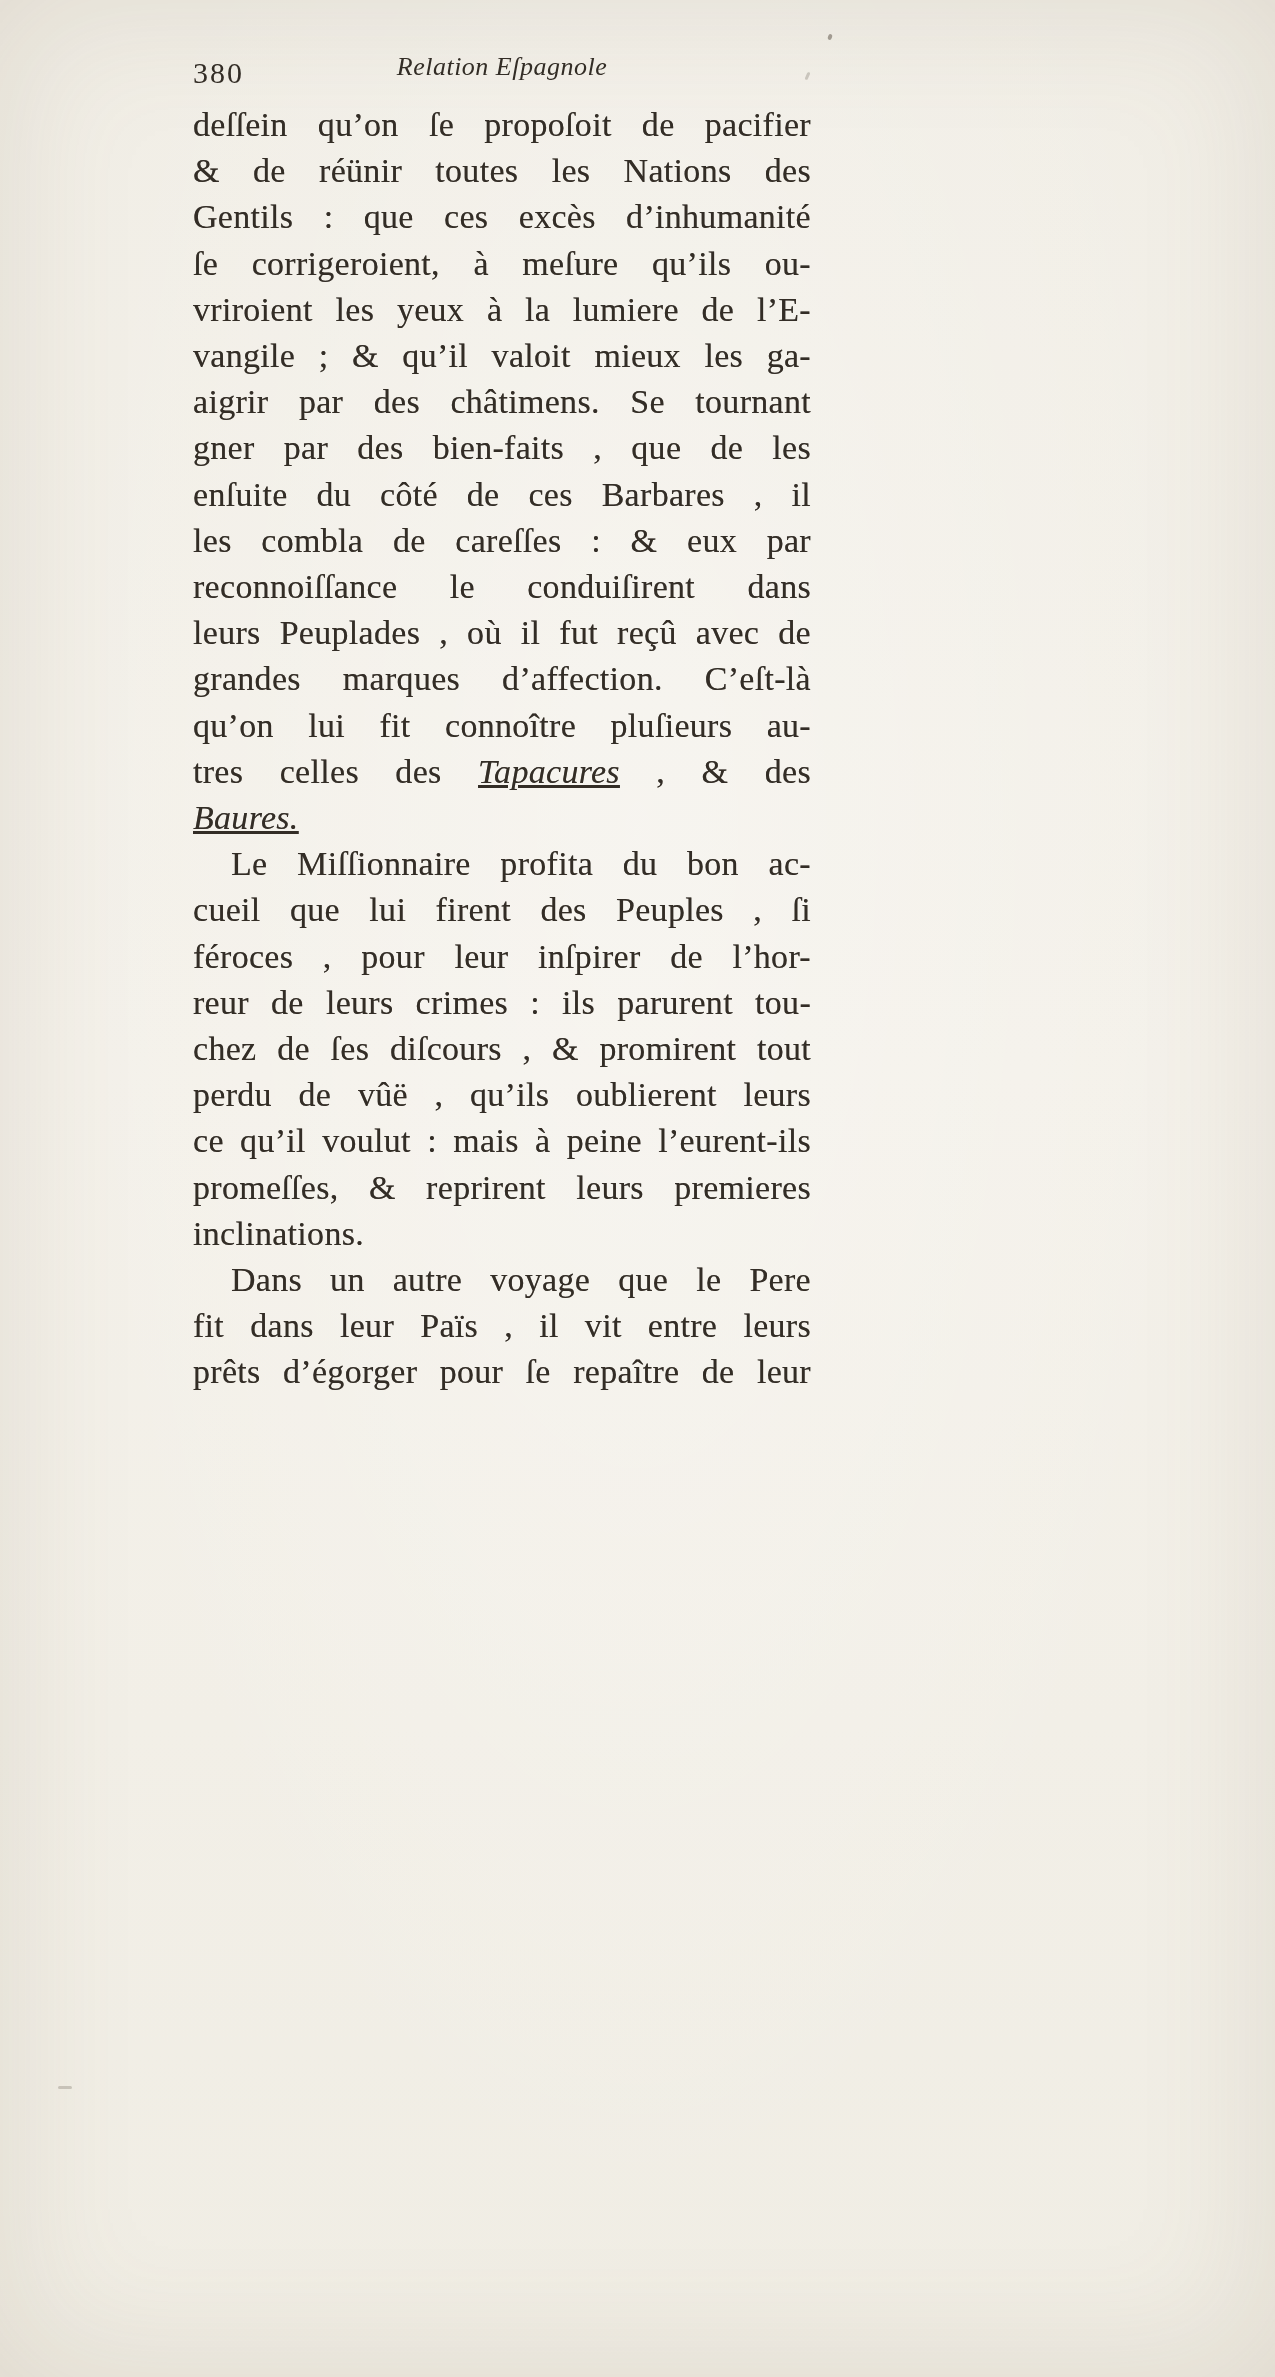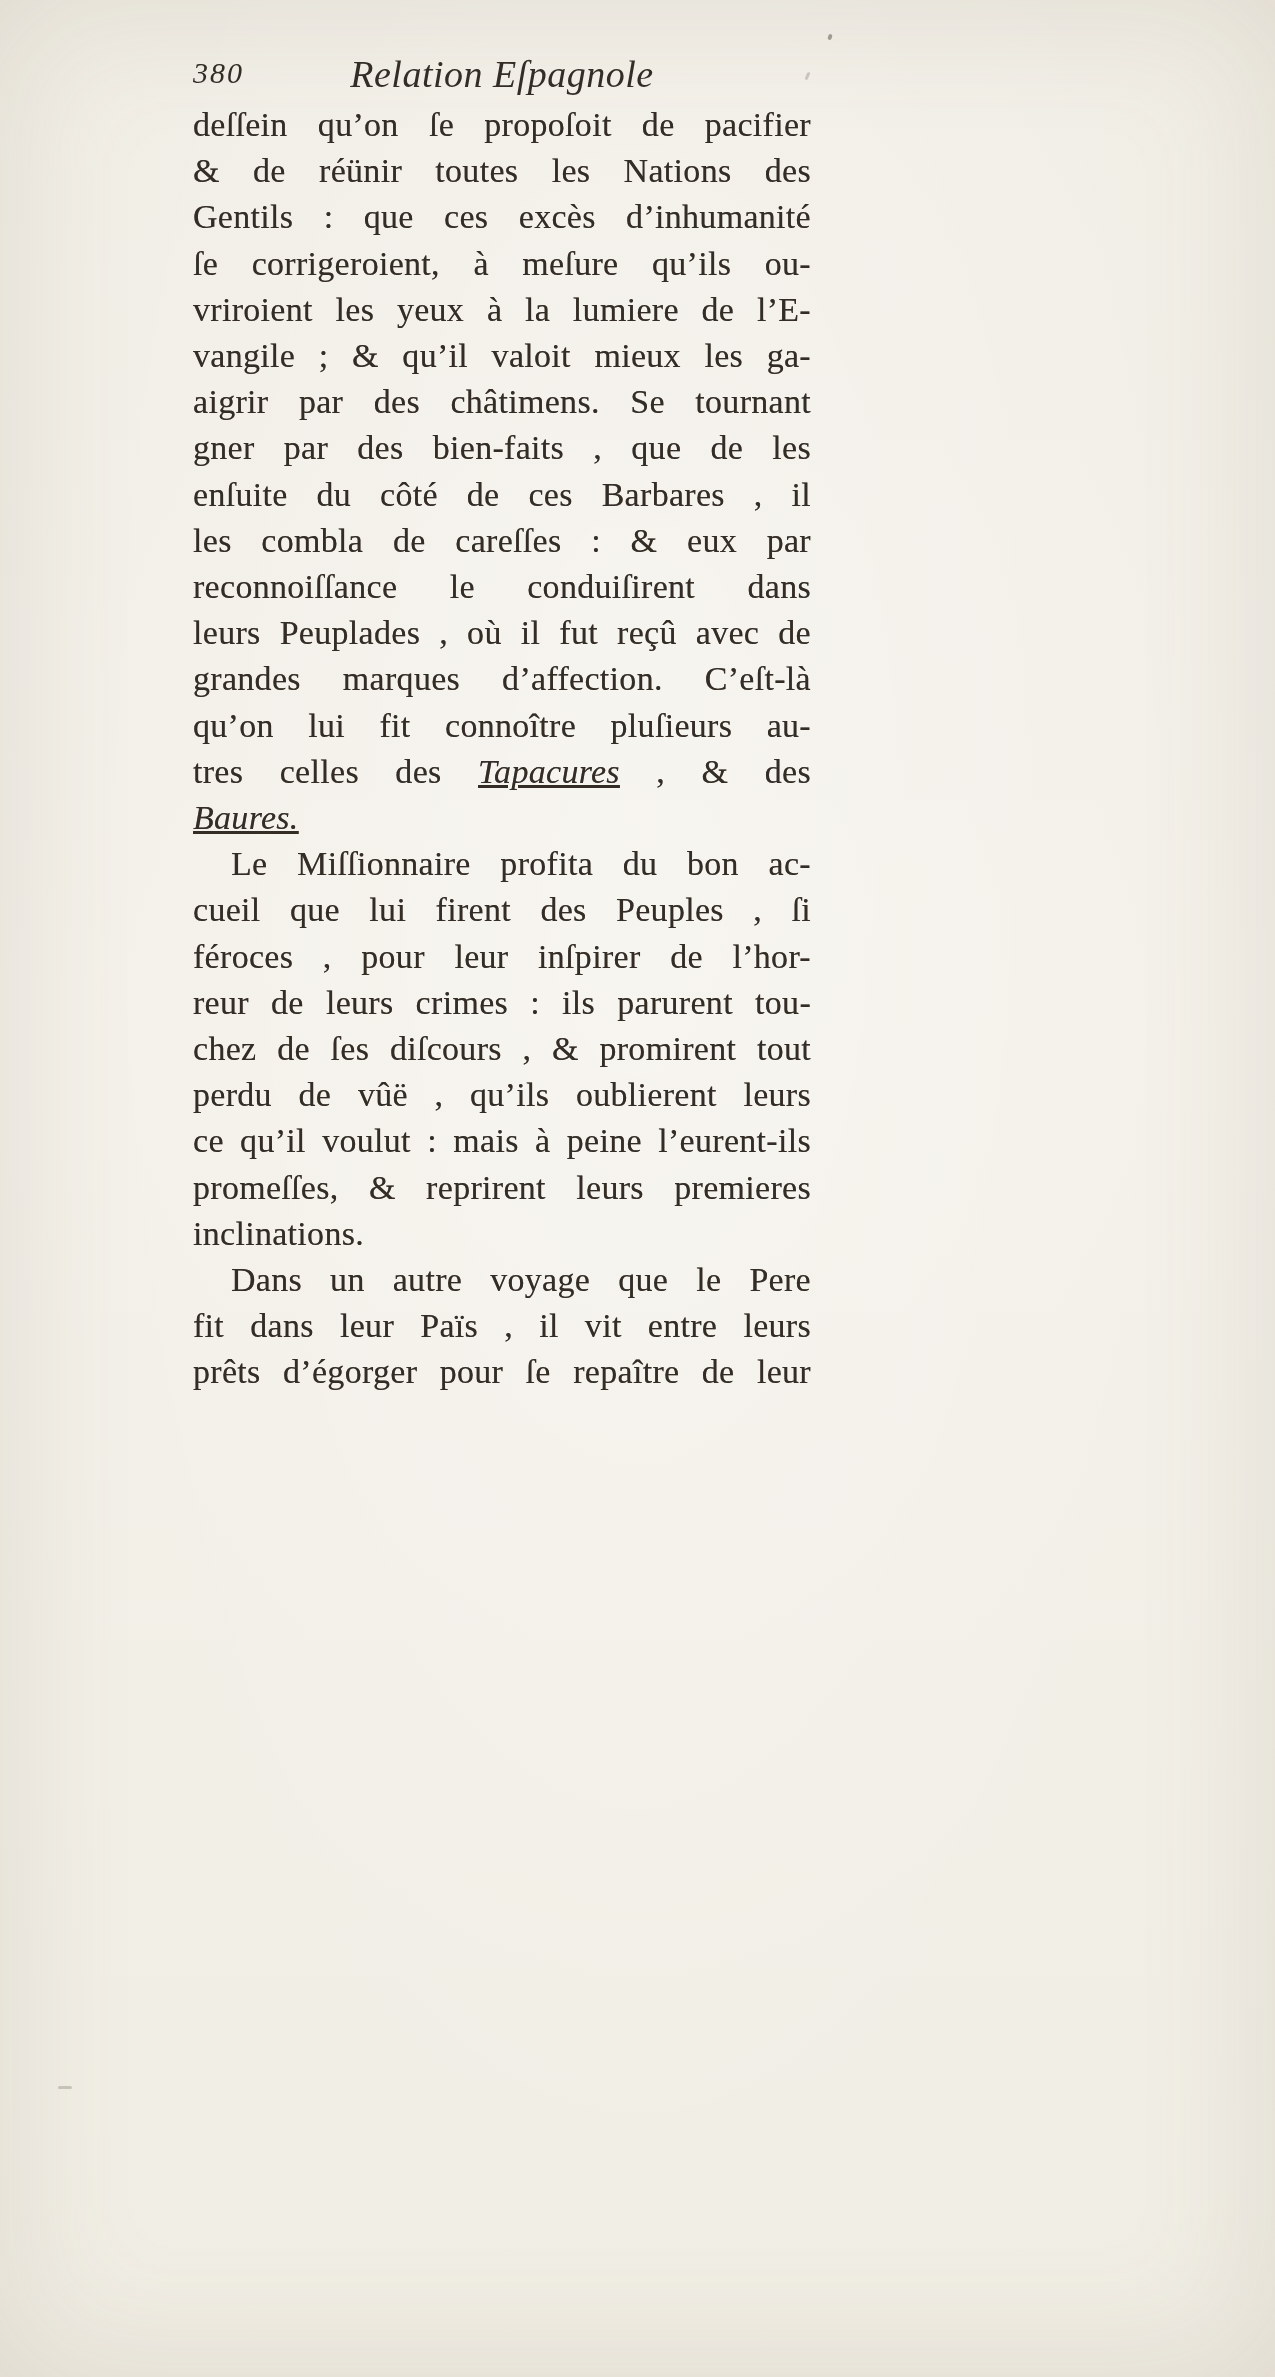--- a/index.html
+++ b/index.html
@@ -33,27 +33,26 @@
     position: relative;
     height: 46px;
     margin-bottom: 4px;
   }
   .pagenum {
     position: absolute;
     left: 0;
     top: 4px;
     font-size: 30px;
     letter-spacing: 2px;
-    font-style: italic;
   }
   .running-title {
     display: block;
     text-align: center;
     font-style: italic;
-    font-size: 38px;
+    font-size: 26px;
     letter-spacing: 0.5px;
   }
   .body-text {
     font-size: 34px;
     line-height: 46.2px;
     letter-spacing: 0.3px;
     word-spacing: 2px;
     text-shadow: 0 0 0.5px rgba(51, 45, 38, 0.55);
   }
   .line {

